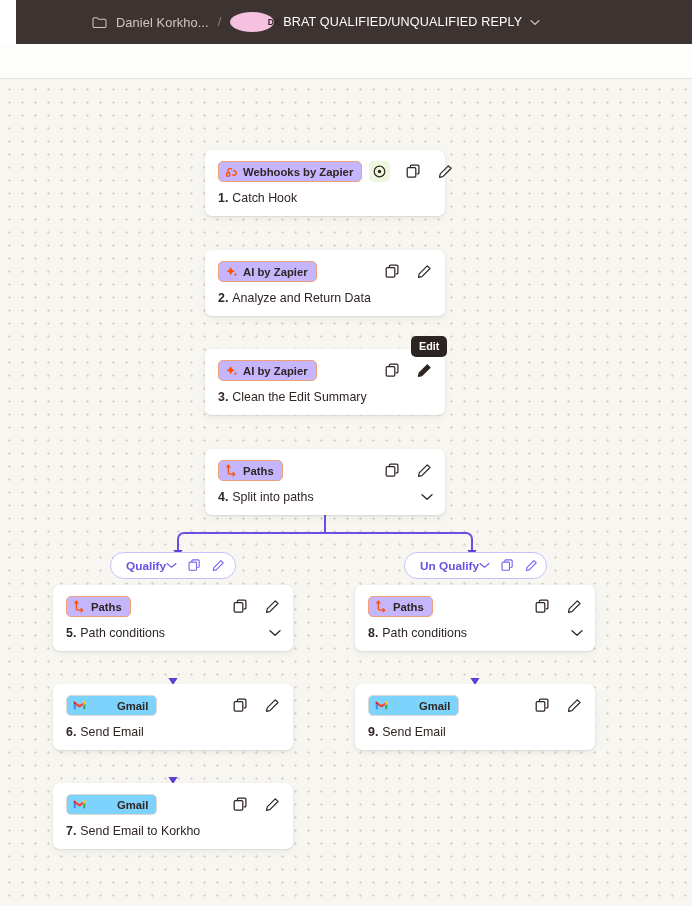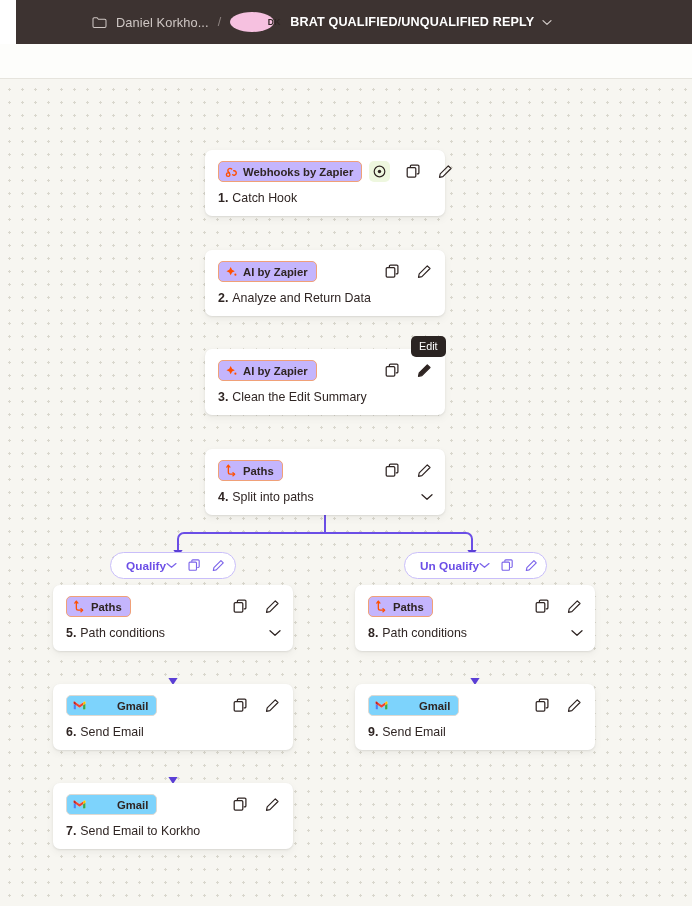--- a/index.html
+++ b/index.html
@@ -23,24 +23,24 @@
   .crumb-owner {
     color: #cfc7c4; font-size: 12.8px; letter-spacing: .1px;
     white-space: nowrap;
   }
   .crumb-sep { color: #8e8481; font-size: 12.5px; margin: 0 9px; }
   .avatar {
     width: 36px; height: 20px; border-radius: 50%;
     background: #f6c1e0; color: #2f2523;
     font-size: 8.5px; font-weight: bold; letter-spacing: .2px;
     display: flex; align-items: center; justify-content: center;
-    flex: none; margin-right: 16px; padding-left: 44px;
+    flex: none; margin-right: 9px; padding-left: 44px;
   }
   .zap-title {
-    color: #ffffff; font-size: 12.6px; font-weight: bold;
+    color: #ffffff; font-size: 12.6px; font-weight: normal;
     letter-spacing: .15px; white-space: nowrap;
   }
   .title-caret { margin-left: 8px; display:block; }
 
   
   .whitestrip {
     position: absolute; left: 0; top: 44px; width: 692px; height: 35px;
     background: #fdfdfb;
     border-bottom: 1px solid #e6e4dd;
   }
@@ -113,21 +113,21 @@
     font-size: 11.8px; font-weight: bold; color: #6b4ee6;
     white-space: nowrap;
   }
   .pill-act { margin-left: 11px; display:flex; align-items:center; }
   .pill-act:first-of-type { margin-left: 14px; }
 
   
   .tooltip {
     position: absolute;
     background: #2b2422; color: #ffffff;
-    font-size: 10.8px; font-weight: normal;
+    font-size: 10.8px; font-weight: bold;
     padding: 4px 8px 5px; border-radius: 5px;
     z-index: 60; white-space: nowrap;
   }
 </style>
 </head>
 <body>
 
 <div class="topbar">
   <svg class="folder-icon" viewBox="0 0 16 14">
     <path d="M1 3.2a1.3 1.3 0 0 1 1.3-1.3h3.1l1.4 1.6h6.9A1.3 1.3 0 0 1 15 4.8v6.3a1.3 1.3 0 0 1-1.3 1.3H2.3A1.3 1.3 0 0 1 1 11.1z" fill="none" stroke="#cfc7c4" stroke-width="1.1"></path>

